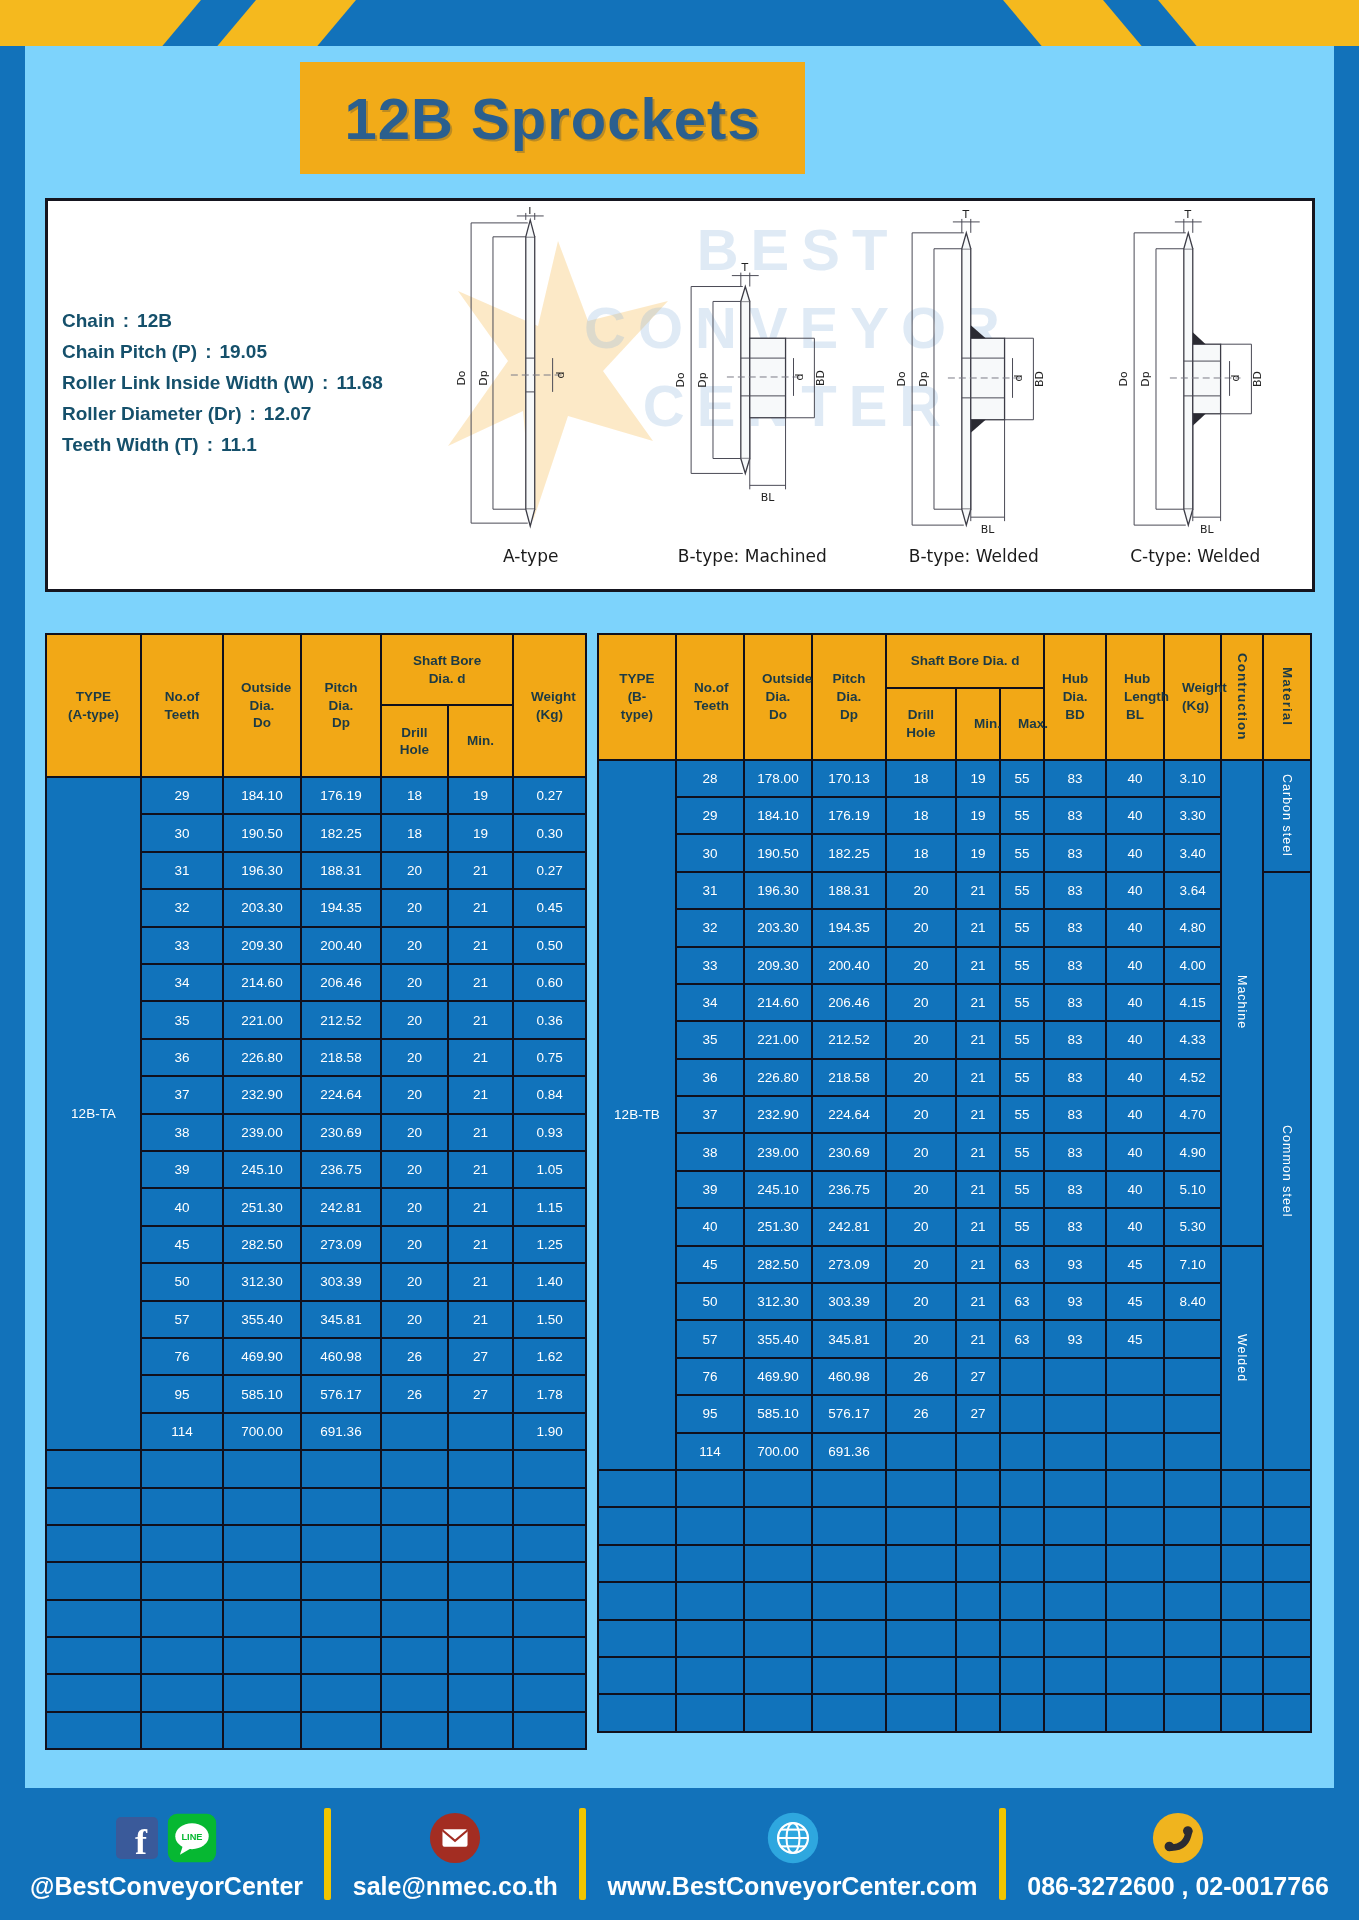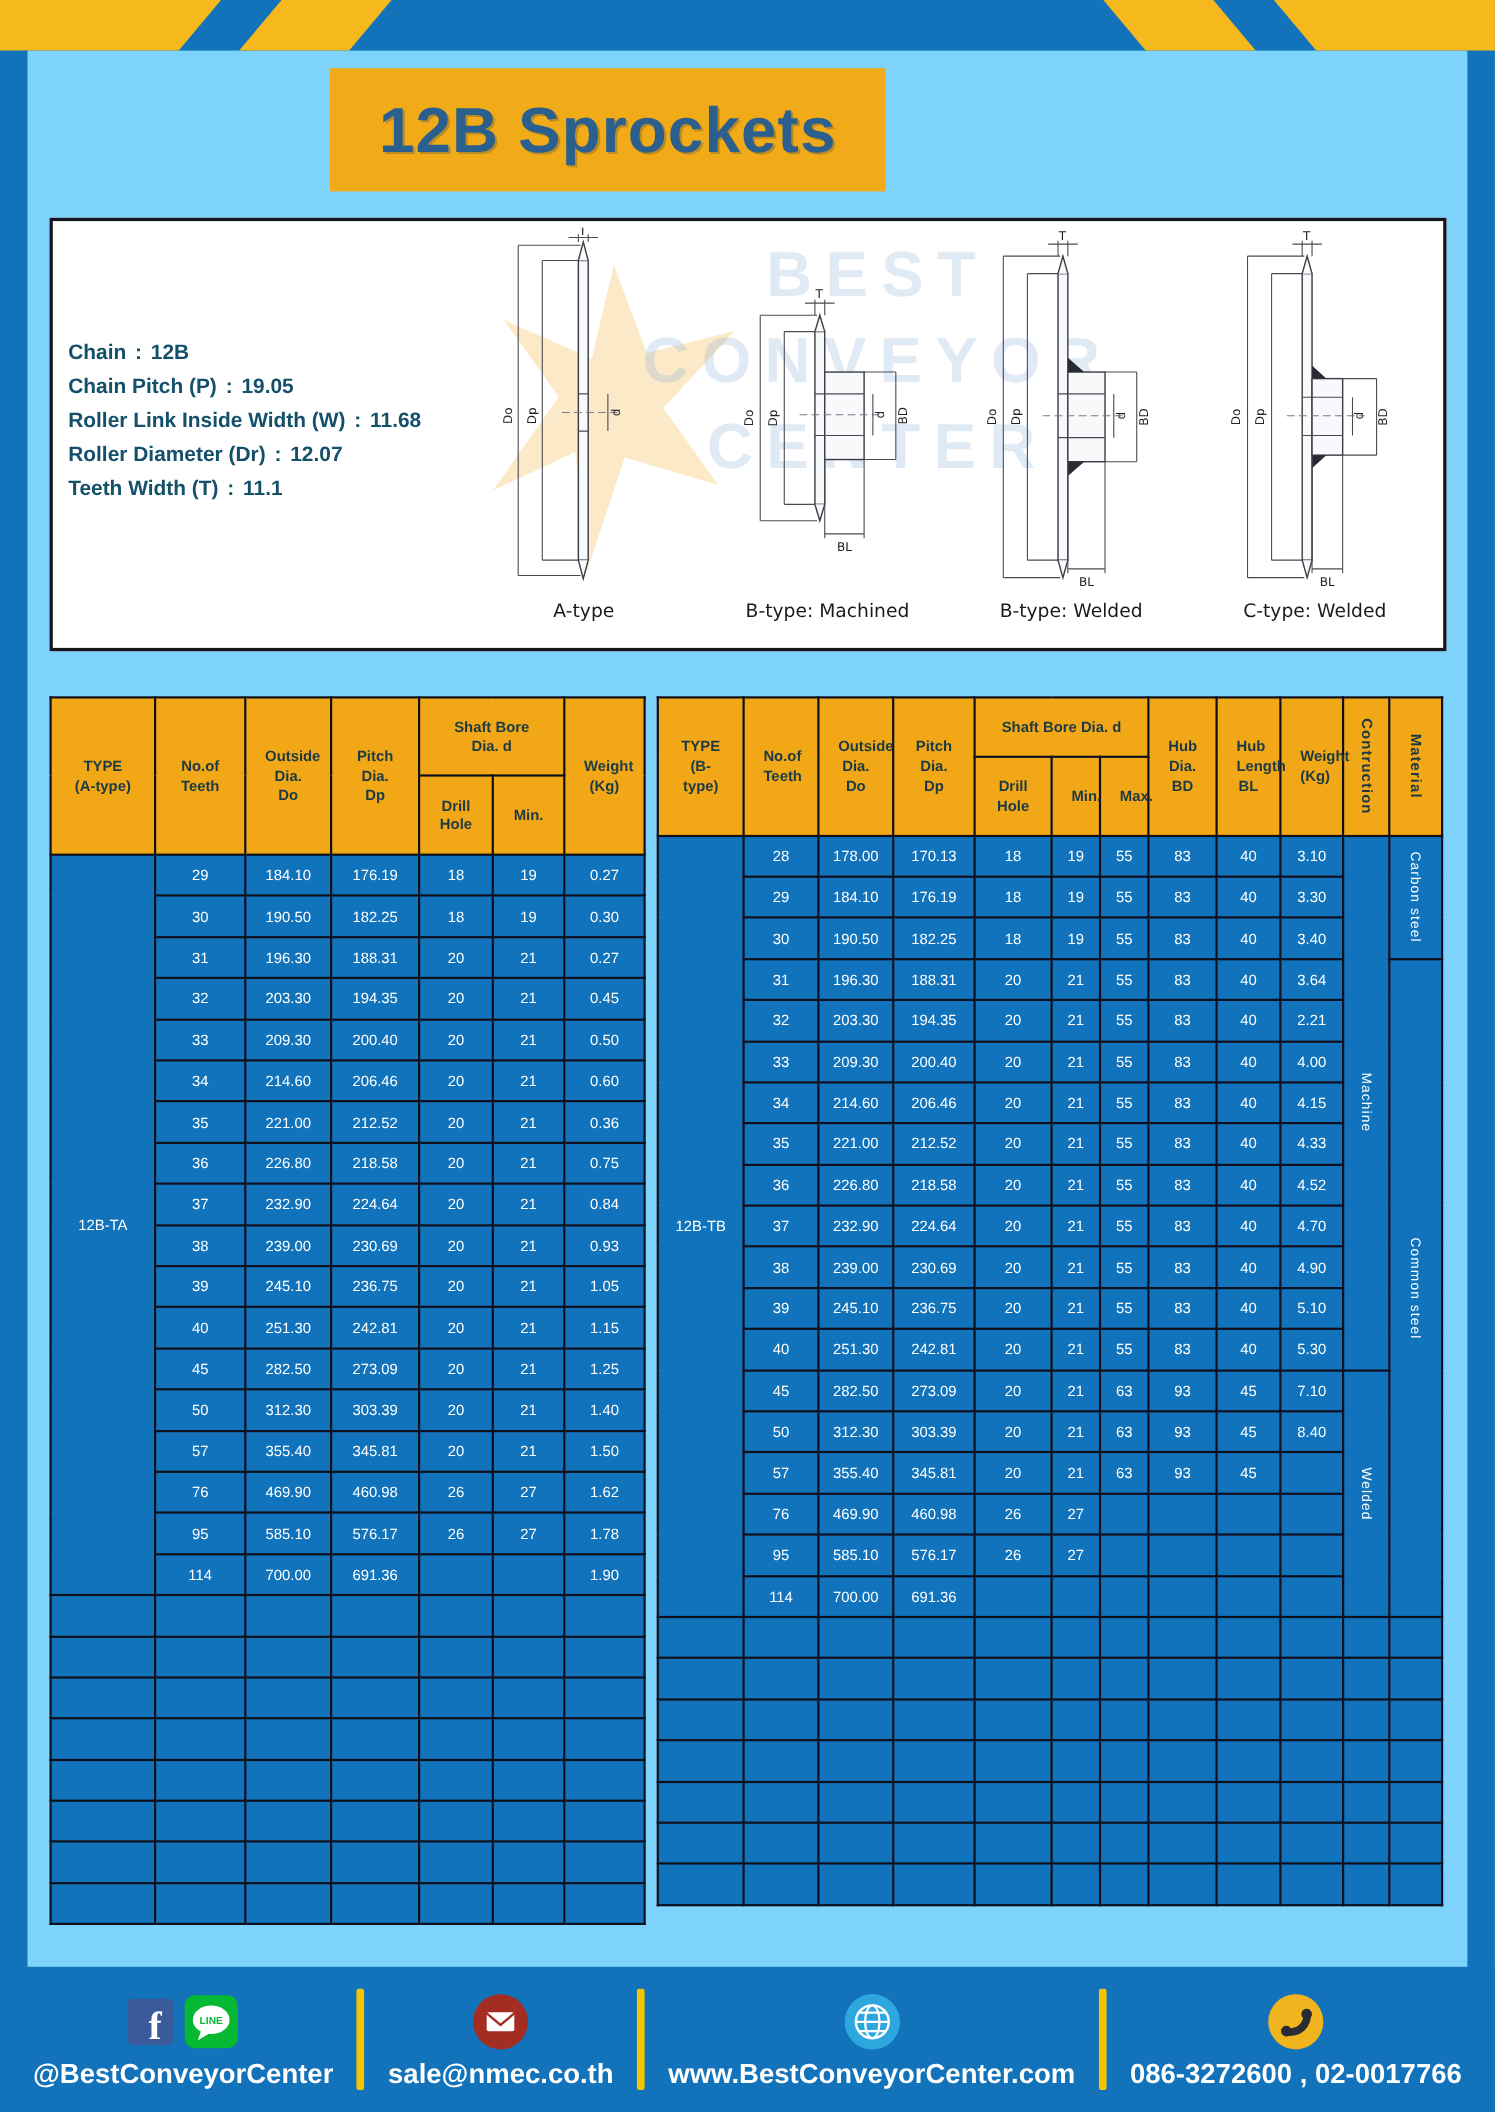--- a/index.html
+++ b/index.html
@@ -581,21 +581,21 @@
         </tr>
         <tr>
           <td>32</td>
           <td>203.30</td>
           <td>194.35</td>
           <td>20</td>
           <td>21</td>
           <td>55</td>
           <td>83</td>
           <td>40</td>
-          <td>2.21</td>
+          <td>4.80</td>
         </tr>
         <tr>
           <td>33</td>
           <td>209.30</td>
           <td>200.40</td>
           <td>20</td>
           <td>21</td>
           <td>55</td>
           <td>83</td>
           <td>40</td>

